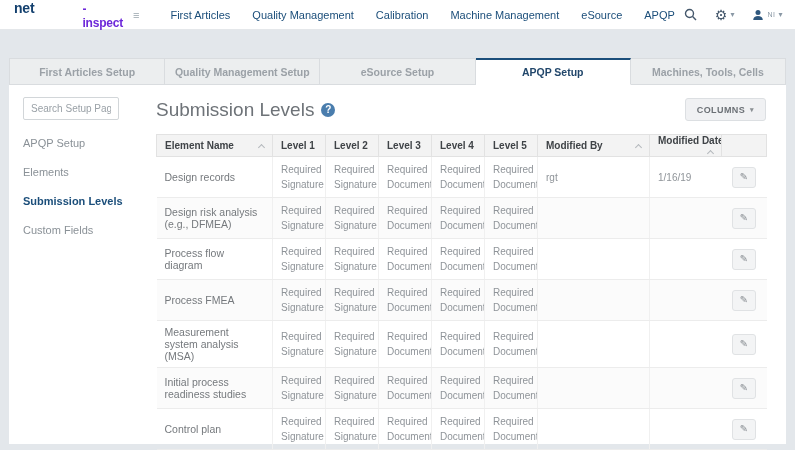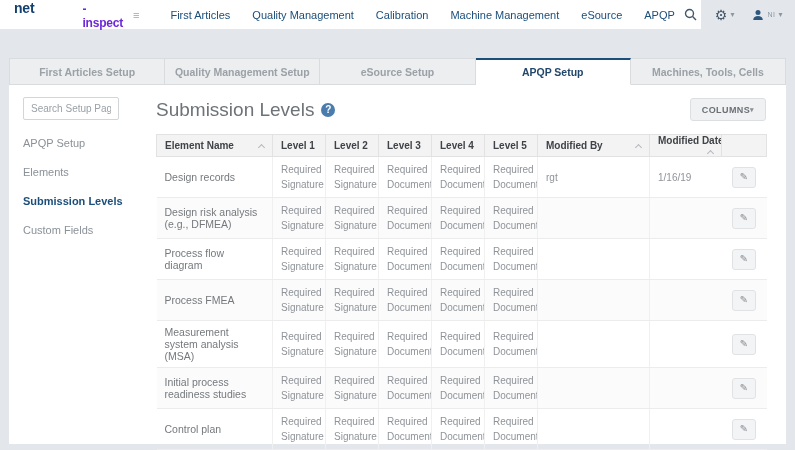--- a/index.html
+++ b/index.html
@@ -5,21 +5,21 @@
   * { margin:0; padding:0; box-sizing:border-box; }
   html,body { width:795px; height:450px; overflow:hidden; }
   body {
     font-family:"Liberation Sans", sans-serif;
     background:#e3e7eb;
     position:relative;
   }
 
   
   .topnav {
-    position:absolute; top:0; left:0; width:701px; height:30px;
+    position:absolute; top:0; left:0; width:795px; height:30px;
     background:#fff; border-bottom:1px solid #e4e7ea;
     display:flex; align-items:center; padding:0 14px;
   }
   .logo { display:flex; align-items:baseline; cursor:pointer; }
   .logo .l-bold { font-size:14px; font-weight:700; color:#13406e; letter-spacing:-0.2px; }
   .logo .l-rest { font-size:12px; font-weight:600; color:#6d28d9; letter-spacing:-0.2px;margin-left:48px; }
   .nav-burger { color:#9aa5ad; font-size:11px; margin-left:10px; cursor:pointer; }
   .nav-items { display:flex; align-items:center; margin-left:22px; gap:4px; }
   .nav-item {
     font-size:11px; color:#1b4e7a; text-decoration:none;
@@ -74,21 +74,21 @@
   .help-ico {
     width:14px; height:14px; border-radius:50%; background:#4a7dad;
     color:#fff; font-size:10px; font-weight:700; line-height:14px; text-align:center;
     margin-left:7px; cursor:pointer;
   }
   .columns-btn {
     margin-left:auto; height:23px; padding:0 11px;
     background:#f0f1f3; border:1px solid #dcdfe2; border-radius:3px;
     font-size:9px; font-weight:700; letter-spacing:0.4px; color:#6b7075;
     cursor:pointer; font-family:"Liberation Sans", sans-serif;
-    display:flex; align-items:center; 
+    display:flex; align-items:center; gap:5px;
   }
   .columns-btn .caret { font-size:7px; color:#8b9094; }
 
   
   .tbl-wrap { margin-top:13px; width:610px; }
   table { border-collapse:collapse; table-layout:fixed; width:610px; }
   col.c-name  { width:116px; }
   col.c-lvl   { width:53px; }
   col.c-by    { width:112px; }
   col.c-date  { width:72px; }

